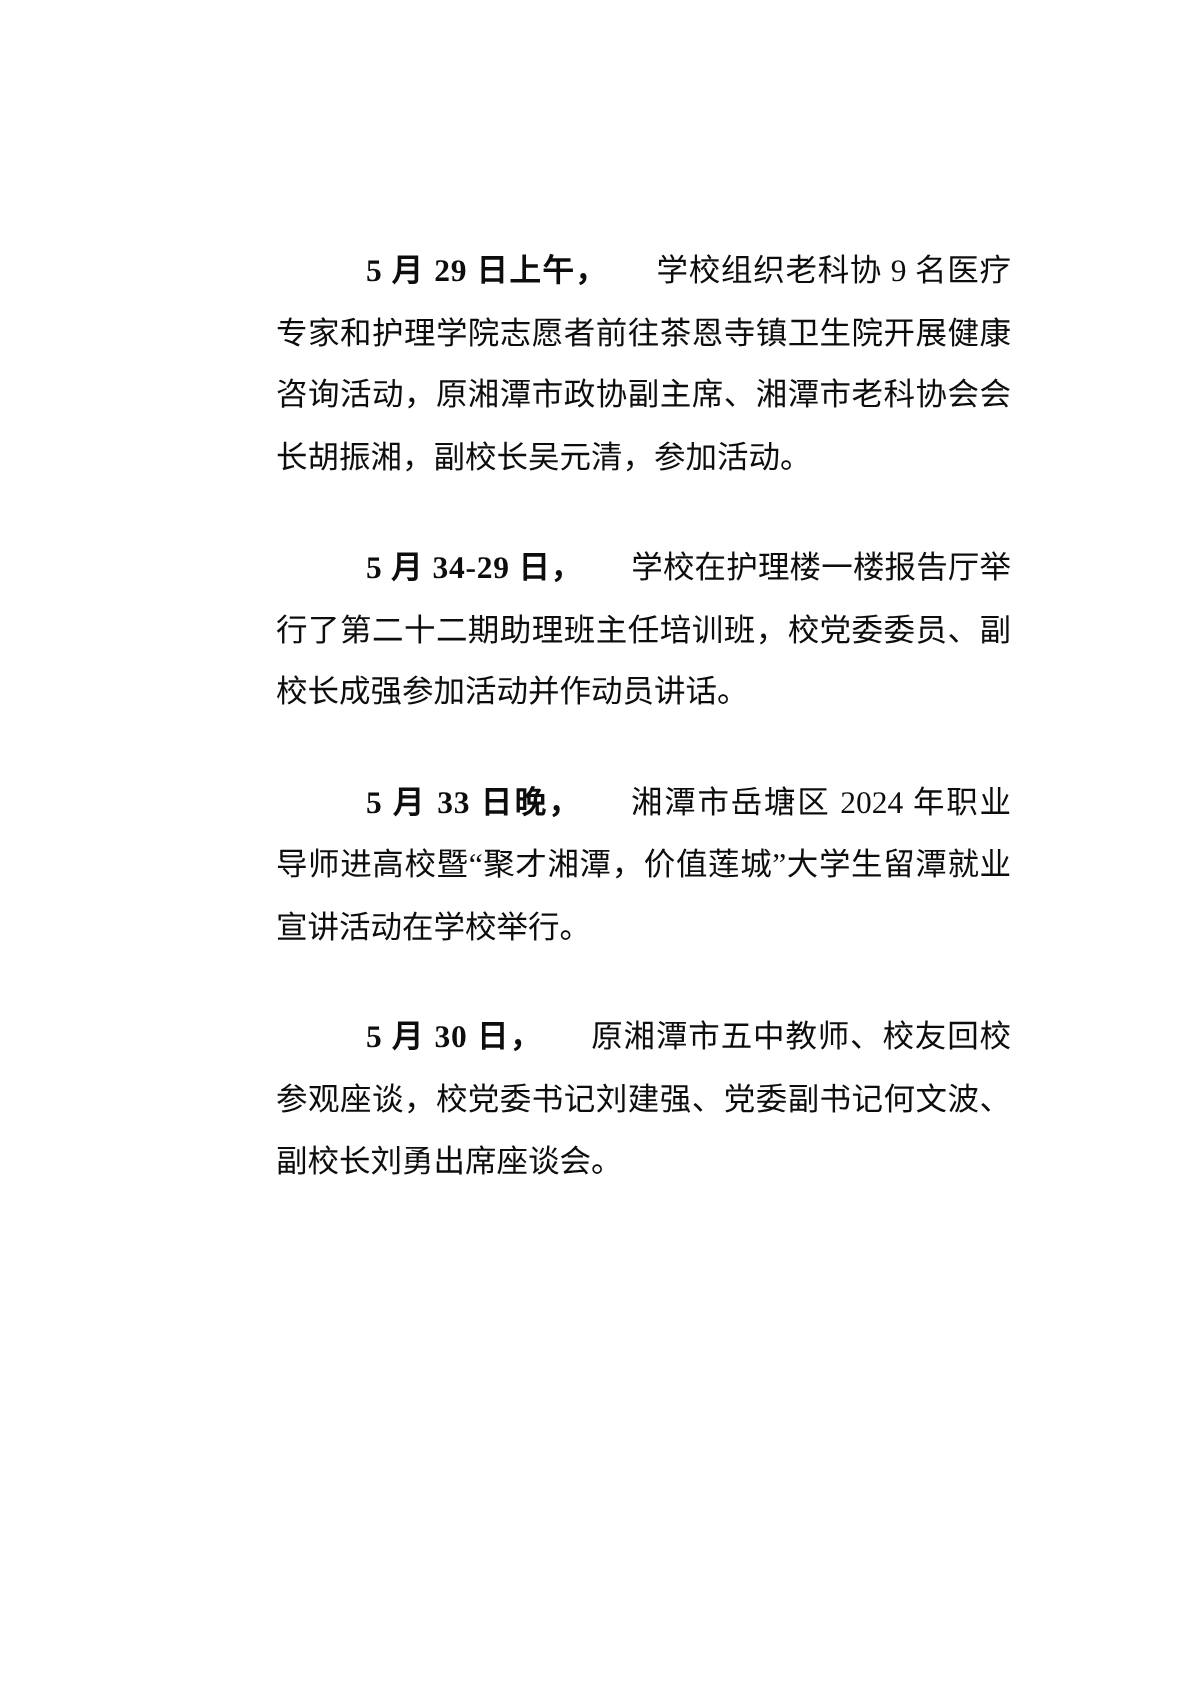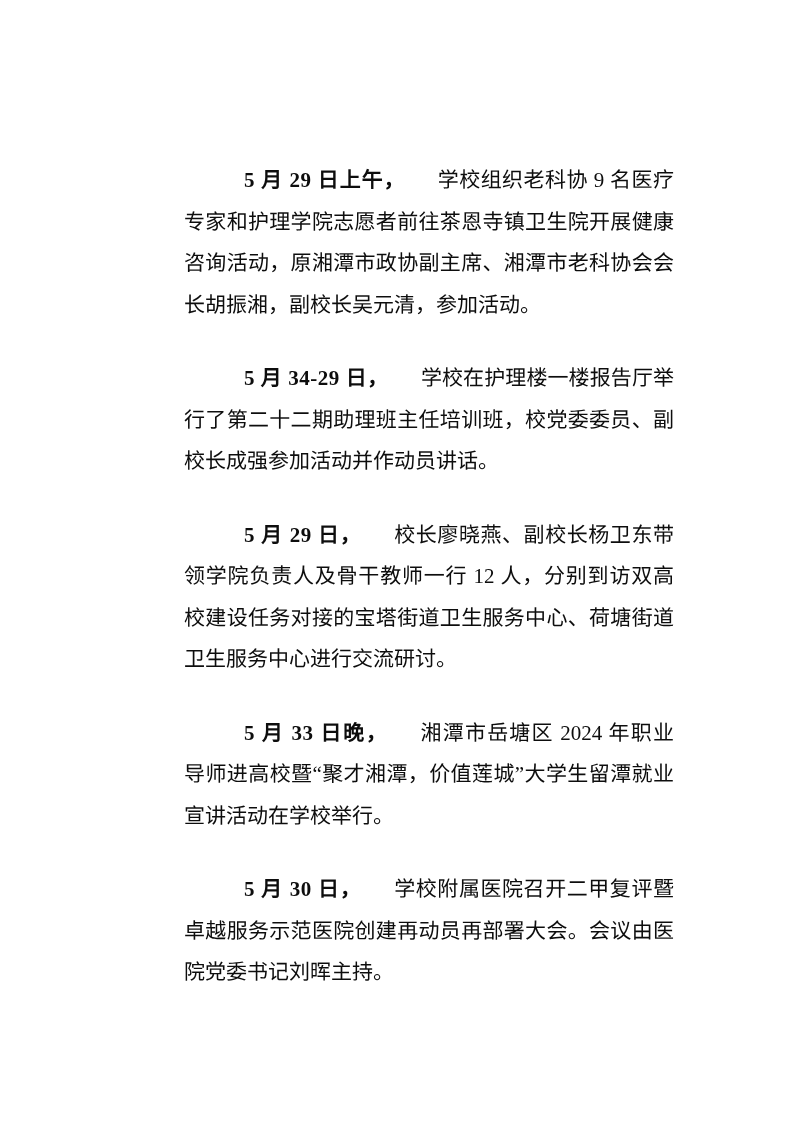--- a/index.html
+++ b/index.html
@@ -46,21 +46,20 @@
 </head>
 <body>
 
 <div class="page">
   <div class="content">
 
     <p class="para"><span class="date">5 月 29 日上午，</span><span>学校组织老科协 9 名医疗专家和护理学院志愿者前往茶恩寺镇卫生院开展健康咨询活动，原湘潭市政协副主席、湘潭市老科协会会长胡振湘，副校长吴元清，参加活动。</span></p>
 
     <p class="para"><span class="date">5 月 34-29 日，</span><span>学校在护理楼一楼报告厅举行了第二十二期助理班主任培训班，校党委委员、副校长成强参加活动并作动员讲话。</span></p>
 
-    <p class="para"><span class="date">5 月 29 日，</span><span>校长廖晓燕、副校长杨卫东带领学院负责人及骨干教师一行 12 人，分别到访双高校建设任务对接的宝塔街道卫生服务中心、荷塘街道卫生服务中心进行交流研讨。</span></p>
 
     <p class="para"><span class="date">5 月 33 日晚，</span><span>湘潭市岳塘区 2024 年职业导师进高校暨“聚才湘潭，价值莲城”大学生留潭就业宣讲活动在学校举行。</span></p>
 
+    <p class="para"><span class="date">5 月 30 日，</span><span>原湘潭市五中教师、校友回校参观座谈，校党委书记刘建强、党委副书记何文波、副校长刘勇出席座谈会。</span></p>
 
-    <p class="para"><span class="date">5 月 30 日，</span><span>学校附属医院召开二甲复评暨卓越服务示范医院创建再动员再部署大会。会议由医院党委书记刘晖主持。</span></p>
 
   </div>
 </div>
 
 </body></html>

